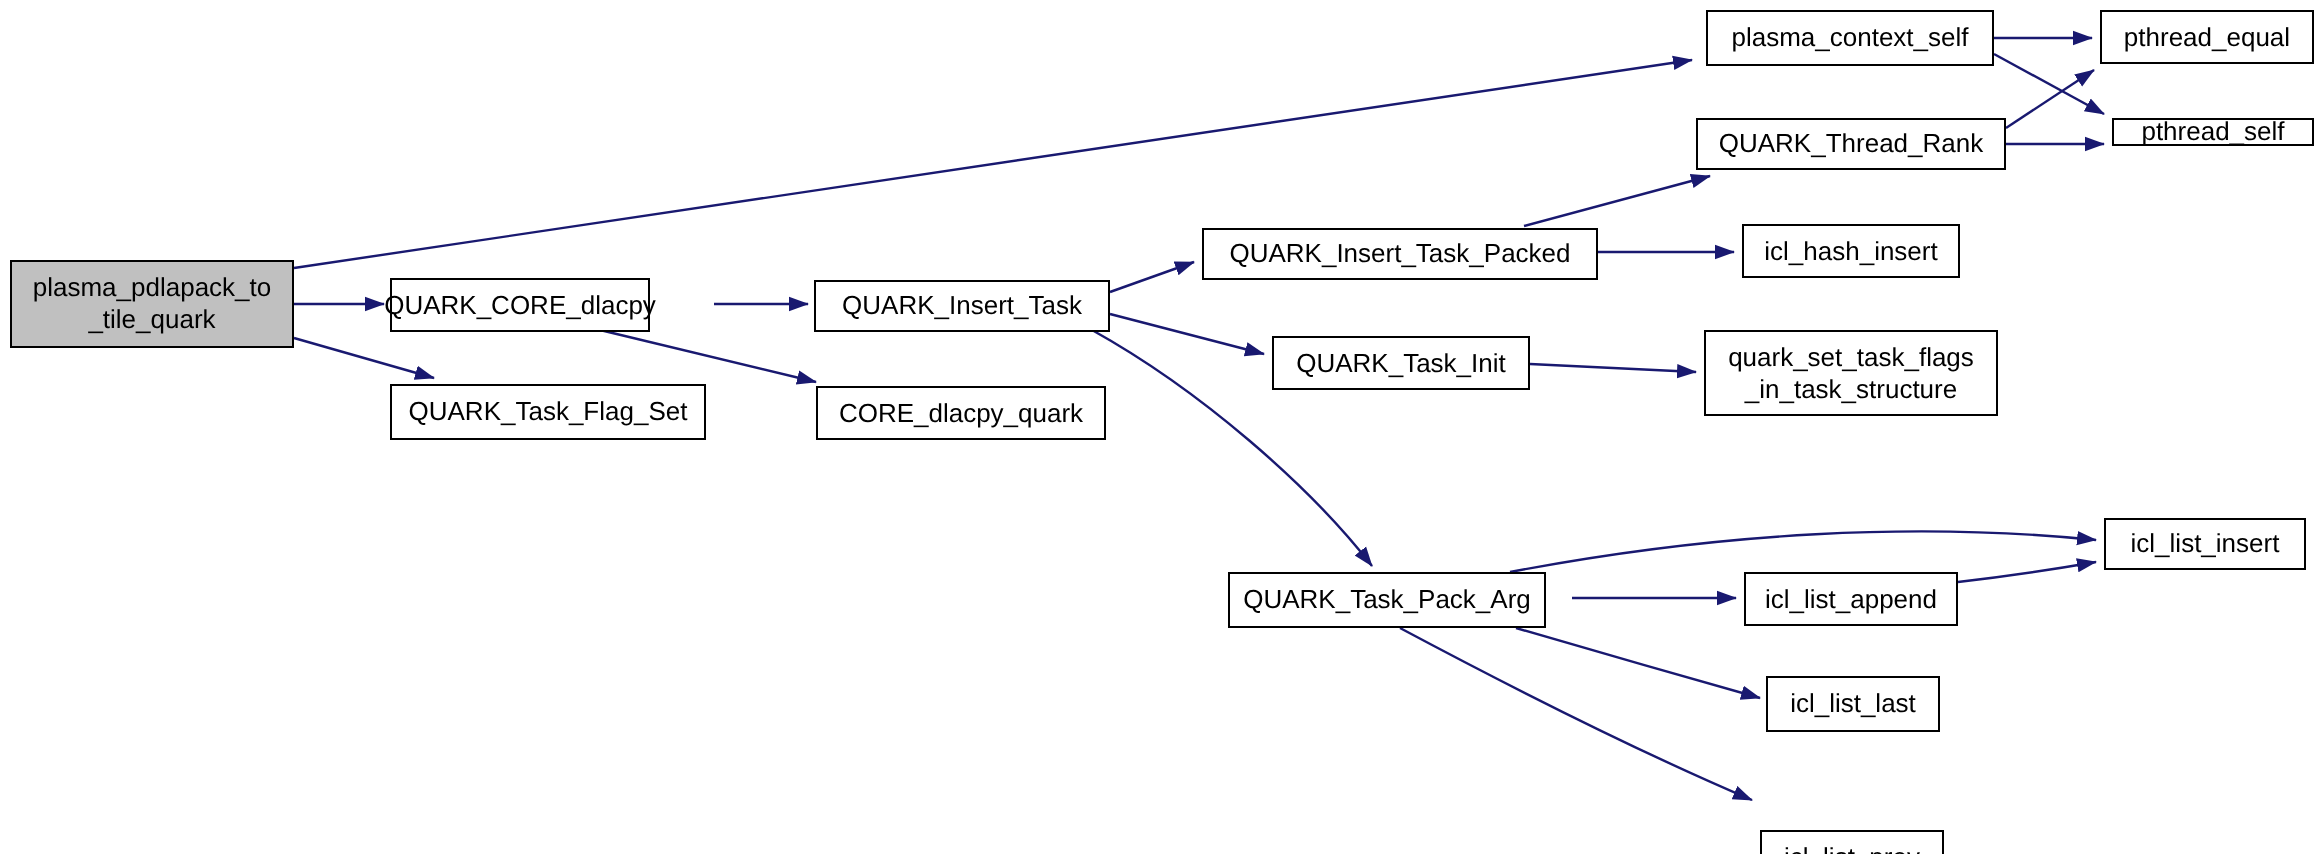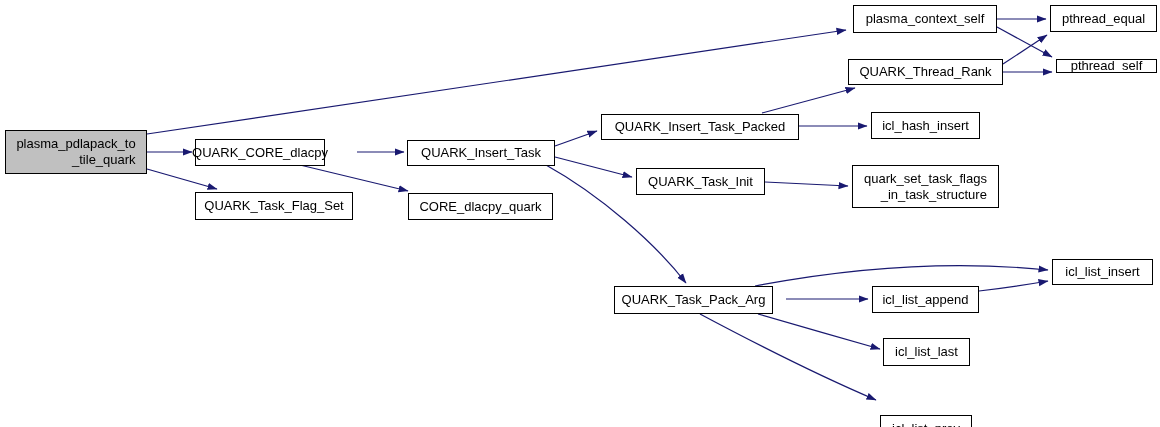--- a/index.html
+++ b/index.html
@@ -26,21 +26,21 @@
     position: absolute;
     box-sizing: border-box;
     background: #ffffff;
     border: 1px solid #000000;
     color: #000000;
     font-size: 13px;
     line-height: 16px;
     display: flex;
     align-items: center;
     justify-content: center;
-    text-align: right;
+    text-align: center;
     white-space: pre-line;
     z-index: 2;
   }
   .node.root {
     background: #c0c0c0;
     border-width: 1.5px;
   }
 </style>
 </head>
 <body>

